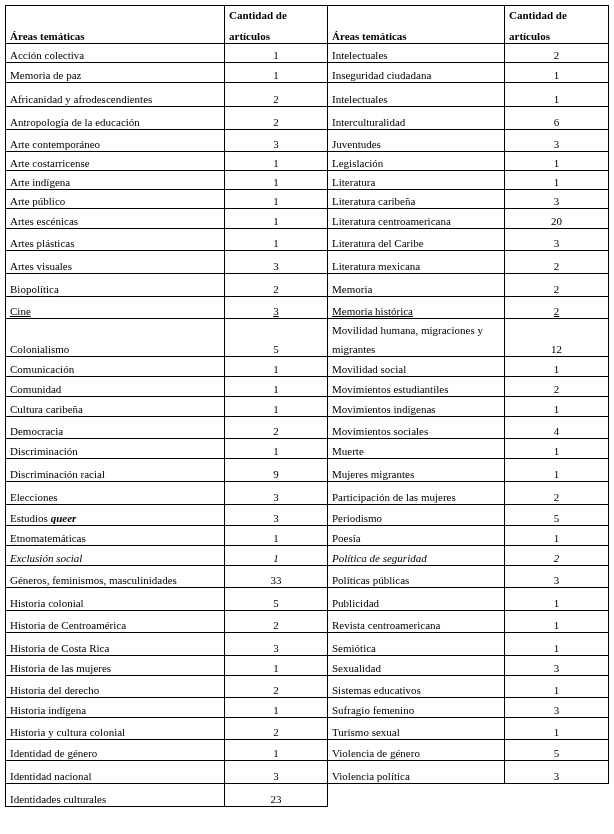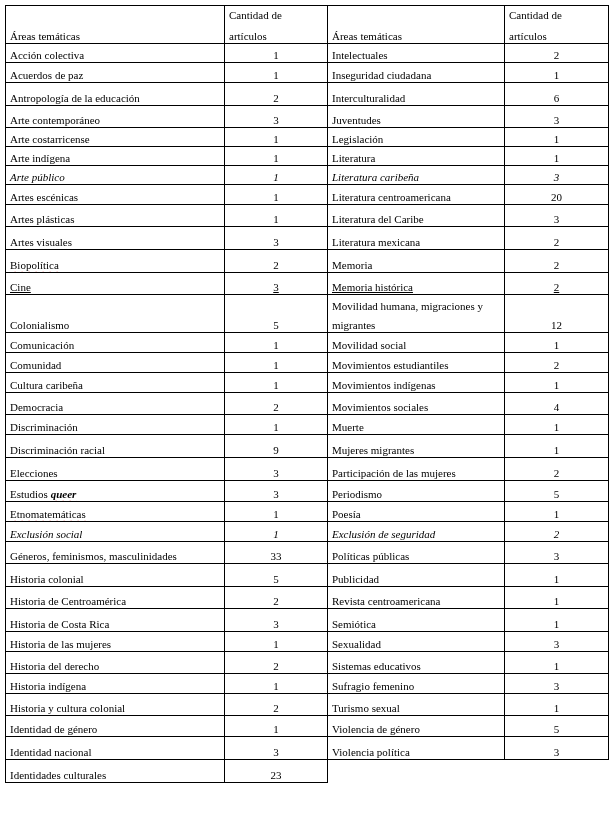--- a/index.html
+++ b/index.html
@@ -4,21 +4,21 @@
 <style>
   html, body { margin:0; padding:0; background:#ffffff; }
   body { width:614px; height:834px; position:relative; overflow:hidden;
          font-family:"Liberation Serif", "DejaVu Serif", serif; color:#000; }
   table.grid { position:absolute; left:5px; top:5px; border-collapse:collapse;
                table-layout:fixed; }
   table.grid td { border:1px solid #000; font-size:11px; padding:0 4px 0 4px;
                   vertical-align:bottom; line-height:13px; white-space:nowrap; overflow:hidden; }
   td.name { text-align:left; }
   td.count { text-align:center; }
-  td.hdr { font-weight:normal; }
+  td.hdr { font-weight:bold; }
   td.hdr .l1 { display:block; padding-bottom:8px; }
   td.blank-last { border-right:none !important; border-bottom:none !important; border-top:none !important; }
   .wavy { text-decoration: underline wavy #d00; text-underline-offset:2px; }
   .ital { font-style:italic;font-weight:bold; }
   td.multi { vertical-align:bottom; }
   td.multi .l1 { display:block; padding-bottom:6px; }
 </style>
 </head>
 <body>
 
@@ -36,23 +36,29 @@
         <td class="name hdr">Áreas temáticas</td>
         <td class="name hdr" style="text-align: left;"><span class="l1">Cantidad de</span><span>artículos</span></td>
       </tr>
       <tr style="height: 19px;">
         <td class="name"><span>Acción colectiva</span></td>
         <td class="count">1</td>
         <td class="name"><span>Intelectuales</span></td>
         <td class="count">2</td>
       </tr>
       <tr style="height: 20px;">
-        <td class="name"><span>Acuerdos de paz</span></td>
+        <td class="name"><span>Memoria de paz</span></td>
         <td class="count">1</td>
         <td class="name"><span>Inseguridad ciudadana</span></td>
+        <td class="count">1</td>
+      </tr>
+      <tr style="height: 24px;">
+        <td class="name"><span>Africanidad y afrodescendientes</span></td>
+        <td class="count">2</td>
+        <td class="name"><span>Intelectuales</span></td>
         <td class="count">1</td>
       </tr>
       <tr style="height: 23px;">
         <td class="name"><span>Antropología de la educación</span></td>
         <td class="count">2</td>
         <td class="name"><span>Interculturalidad</span></td>
         <td class="count">6</td>
       </tr>
       <tr style="height: 22px;">
         <td class="name"><span>Arte contemporáneo</span></td>
@@ -65,21 +71,21 @@
         <td class="count">1</td>
         <td class="name"><span>Legislación</span></td>
         <td class="count">1</td>
       </tr>
       <tr style="height: 19px;">
         <td class="name"><span>Arte indígena</span></td>
         <td class="count">1</td>
         <td class="name"><span>Literatura</span></td>
         <td class="count">1</td>
       </tr>
-      <tr style="height: 19px; font-style: italic;">
+      <tr style="height: 19px;">
         <td class="name"><span>Arte público</span></td>
         <td class="count">1</td>
         <td class="name"><span>Literatura caribeña</span></td>
         <td class="count">3</td>
       </tr>
       <tr style="height: 20px;">
         <td class="name"><span>Artes escénicas</span></td>
         <td class="count">1</td>
         <td class="name"><span>Literatura centroamericana</span></td>
         <td class="count">20</td>
@@ -164,21 +170,21 @@
       </tr>
       <tr style="height: 20px;">
         <td class="name"><span class="wavy">Etnomatemáticas</span></td>
         <td class="count">1</td>
         <td class="name"><span>Poesía</span></td>
         <td class="count">1</td>
       </tr>
       <tr style="height: 20px; font-style: italic;">
         <td class="name"><span>Exclusión social</span></td>
         <td class="count">1</td>
-        <td class="name"><span>Exclusión de seguridad</span></td>
+        <td class="name"><span>Política de seguridad</span></td>
         <td class="count">2</td>
       </tr>
       <tr style="height: 22px;">
         <td class="name"><span>Géneros, feminismos, masculinidades</span></td>
         <td class="count">33</td>
         <td class="name"><span>Políticas públicas</span></td>
         <td class="count">3</td>
       </tr>
       <tr style="height: 23px;">
         <td class="name"><span>Historia colonial</span></td>

